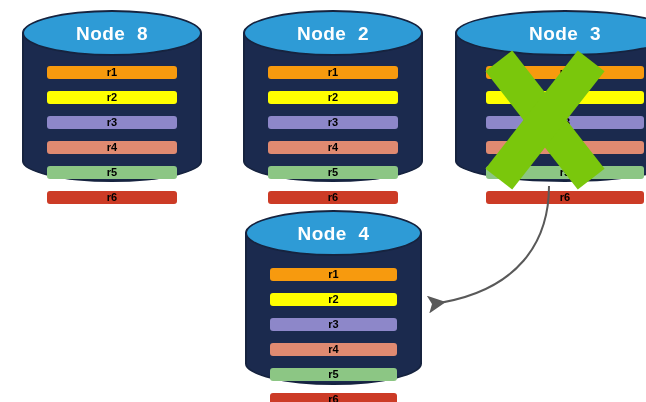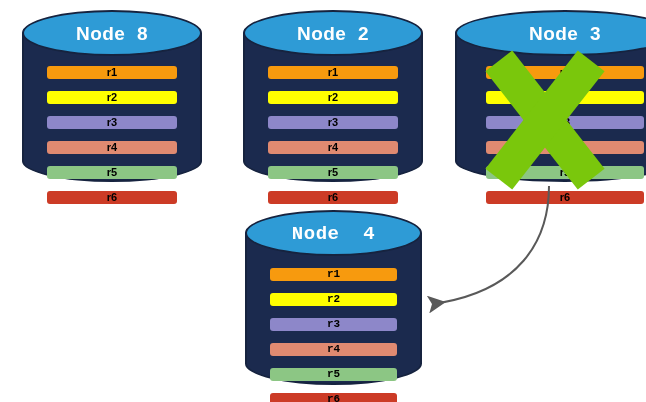--- a/index.html
+++ b/index.html
@@ -150,21 +150,21 @@
       <div class="row-band" style="background:#8cc684">r5</div>
       <div class="row-band" style="background:#cc3b26">r6</div>
     </div>
   </div>
 
   <div class="fail-x" style="left:495px; top:55px; width:100px; height:130px;">
     <div class="bar a"></div>
     <div class="bar b"></div>
   </div>
 
-  <div class="node" style="left:245px; top:210px; width:177px; height:175px;font-family:Liberation Mono, monospace;">
+  <div class="node" style="left:245px; top:210px; width:177px; height:175px;">
     <div class="node-body"></div>
     <div class="node-cap"></div>
     <div class="node-label">Node  4</div>
     <div class="rows" style="top:58px;">
       <div class="row-band" style="background:#f79a0e">r1</div>
       <div class="row-band" style="background:#ffff00">r2</div>
       <div class="row-band" style="background:#8d87c9">r3</div>
       <div class="row-band" style="background:#e08a71">r4</div>
       <div class="row-band" style="background:#8cc684">r5</div>
       <div class="row-band" style="background:#cc3b26">r6</div>

